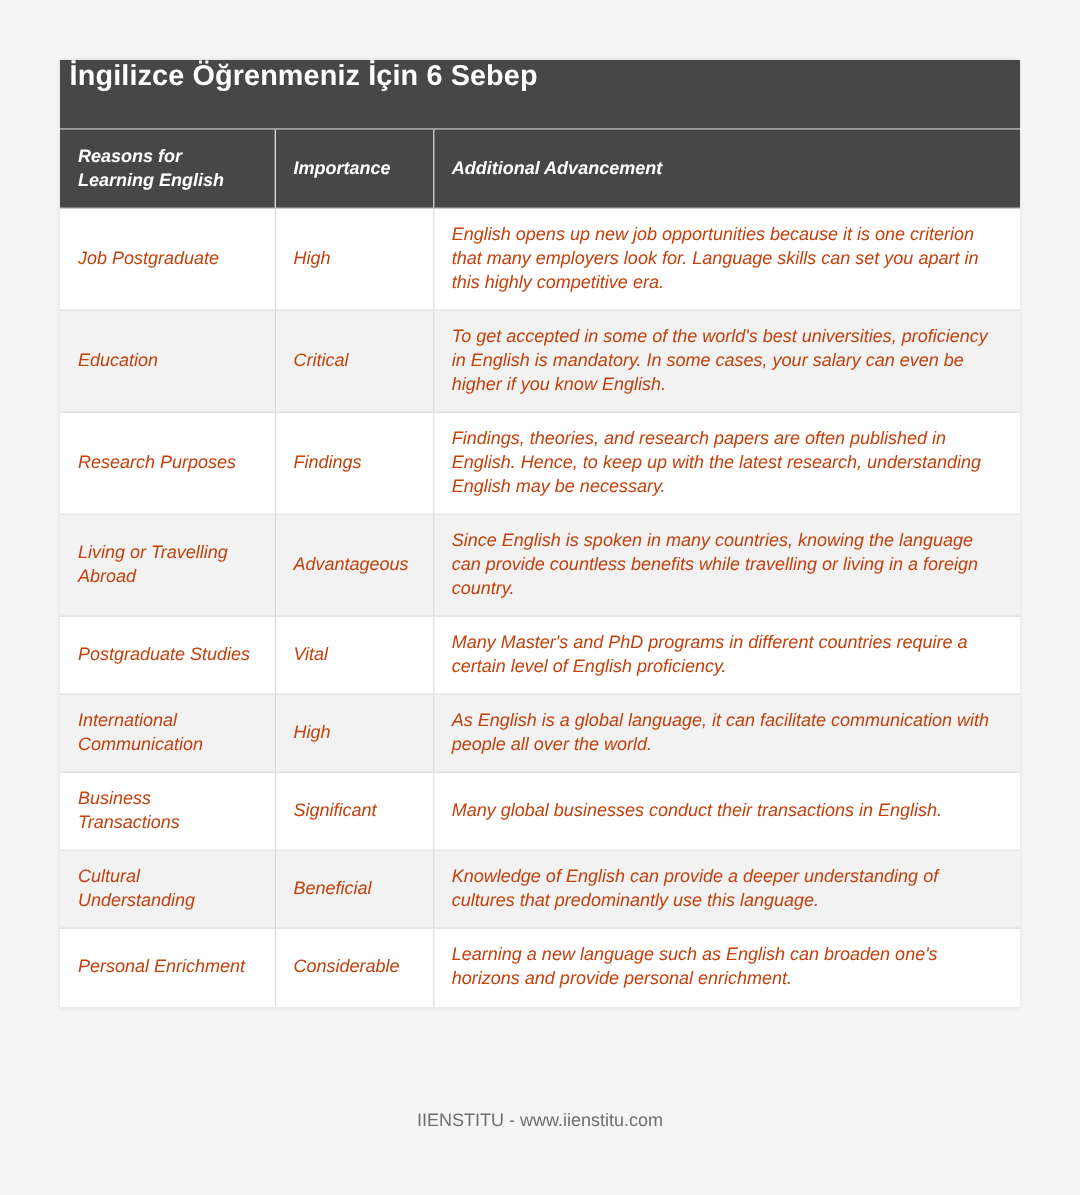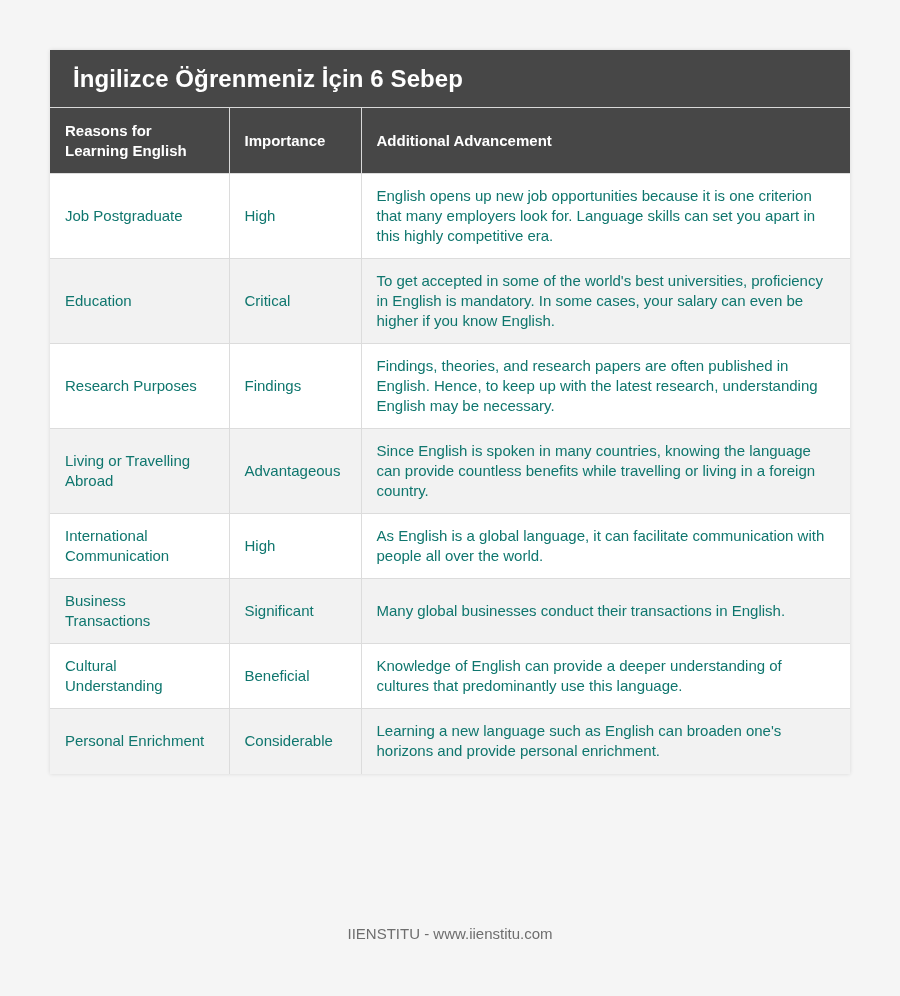--- a/index.html
+++ b/index.html
@@ -16,57 +16,57 @@
       left: 50px;
       top: 50px;
       width: 800px;
       background: #ffffff;
       box-shadow: 0 0 4px rgba(0,0,0,0.12);
     }
     .title-bar {
       background: #474747;
       height: 58px;
       box-sizing: border-box;
-      padding: 0 23px;
+      padding: 0 8px;
       display: flex;
-      align-items: center;
       border-bottom: 1px solid #d9d9d9;
     }
     .title-bar h1 {
       margin: 0;
       font-size: 24px;
       font-weight: bold;
       color: #ffffff;
       letter-spacing: 0.1px;
     }
     table {
       width: 800px;
       border-collapse: collapse;
       table-layout: fixed;
+      font-style: italic;
     }
     col.c1 { width: 179px; }
     col.c2 { width: 132px; }
     col.c3 { width: 489px; }
     thead th {
       background: #474747;
       color: #ffffff;
       font-size: 15px;
       font-weight: bold;
       text-align: left;
       padding: 0 15px;
       height: 65px;
       line-height: 20px;
       border-right: 1px solid #d9d9d9;
       vertical-align: middle;
     }
     thead th:last-child { border-right: none; }
     tbody td {
       font-size: 15px;
       line-height: 20px;
-      color: #0f766e;
+      color: #c2410c;
       padding: 0 15px;
       vertical-align: middle;
       border-right: 1px solid #dcdcdc;
       border-top: 1px solid #dcdcdc;
     }
     tbody td:last-child { border-right: none; }
     tbody tr { height: 85px; }
     tbody tr.short { height: 65px; }
     tbody tr:nth-child(even) td { background: #f2f2f2; }
     tbody tr:nth-child(odd) td { background: #ffffff; }
@@ -115,20 +115,25 @@
         <td>Research Purposes</td>
         <td>Findings</td>
         <td>Findings, theories, and research papers are often published in English. Hence, to keep up with the latest research, understanding English may be necessary.</td>
       </tr>
       <tr>
         <td>Living or Travelling Abroad</td>
         <td>Advantageous</td>
         <td>Since English is spoken in many countries, knowing the language can provide countless benefits while travelling or living in a foreign country.</td>
       </tr>
       <tr class="short">
+        <td>Postgraduate Studies</td>
+        <td>Vital</td>
+        <td>Many Master's and PhD programs in different countries require a certain level of English proficiency.</td>
+      </tr>
+      <tr class="short">
         <td>International Communication</td>
         <td>High</td>
         <td>As English is a global language, it can facilitate communication with people all over the world.</td>
       </tr>
       <tr class="short">
         <td>Business Transactions</td>
         <td>Significant</td>
         <td>Many global businesses conduct their transactions in English.</td>
       </tr>
       <tr class="short">

